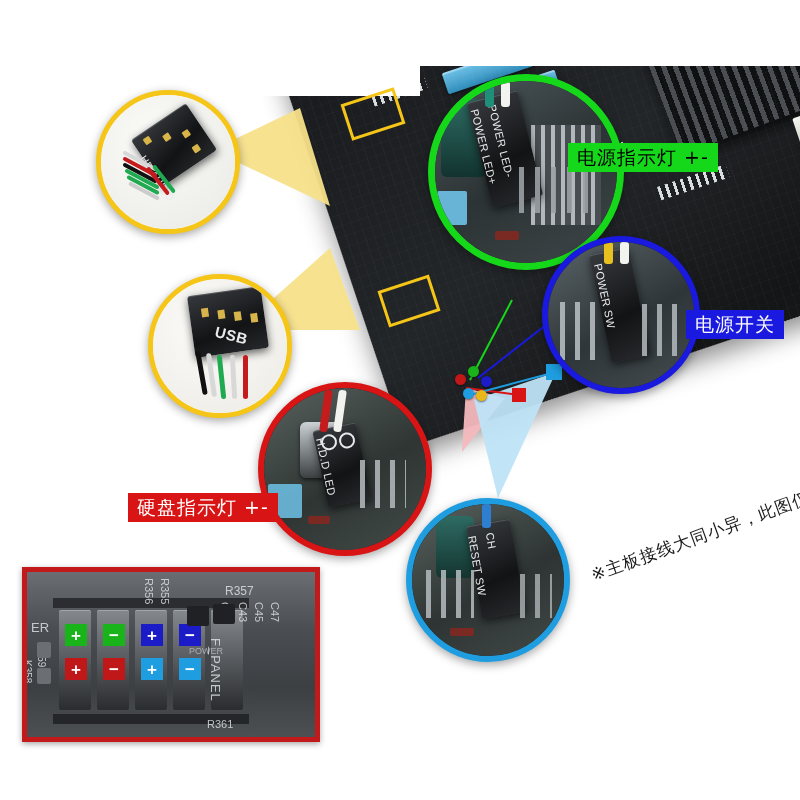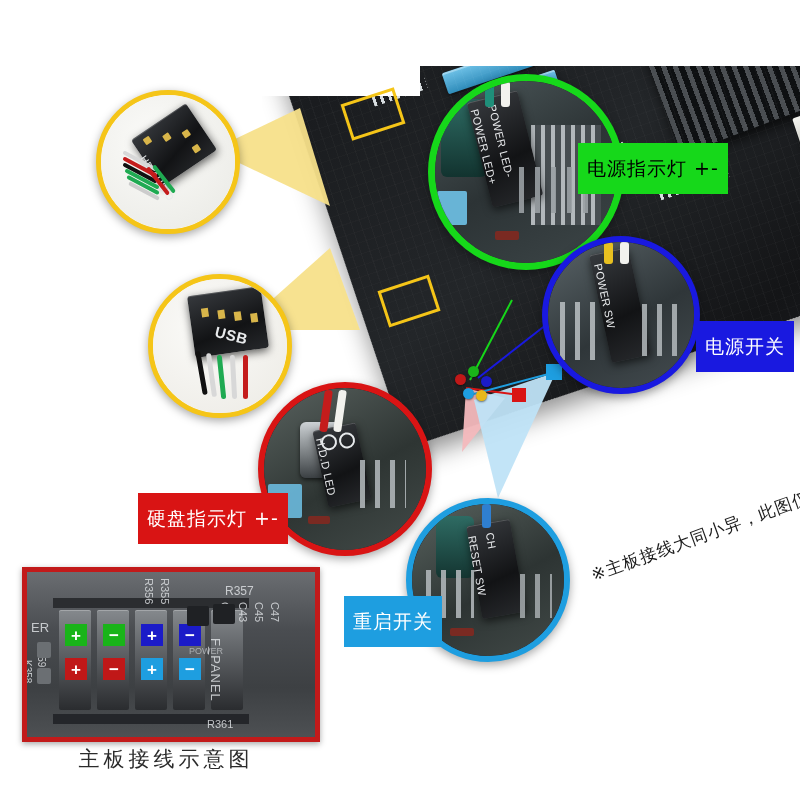--- a/index.html
+++ b/index.html
@@ -63,21 +63,21 @@
   .conn .txt{
     position:absolute;color:#e8eaec;font-size:11px;letter-spacing:.5px;white-space:nowrap;
     font-family:"Liberation Sans",sans-serif;
   }
   .wire{position:absolute;border-radius:3px;}
 
   
   .label{
     position:absolute;display:flex;align-items:center;justify-content:center;
     font-family:"DejaVu Sans",sans-serif;font-size:19px;line-height:1;
-    padding:16px 9px;white-space:nowrap;letter-spacing:1px;margin-left:10px;
+    padding:5px 9px;white-space:nowrap;letter-spacing:1px;
   }
   .lab-yellow{background:#f5c518;color:#111;}
   .lab-green{background:#16d81a;color:#000;}
   .lab-blue{background:#1919e0;color:#fff;}
   .lab-red{background:#d91414;color:#fff;}
   .lab-cyan{background:#1e9ee0;color:#fff;}
 
   
   .cone{position:absolute;}
 
@@ -238,21 +238,21 @@
     <div class="inner" style="background:linear-gradient(150deg,#5a6468,#2f3639 55%,#444c50);">
       <div class="conn" style="left:52px;top:8px;width:40px;height:110px;transform:rotate(-12deg);">
         <div class="txt" style="left:13px;top:10px;transform:rotate(90deg);transform-origin:left top;font-size:11px;">POWER SW</div>
       </div>
       <div class="wire" style="left:56px;top:0px;width:9px;height:22px;background:#e8c020;"></div>
       <div class="wire" style="left:72px;top:0px;width:9px;height:22px;background:#f2f2ee;"></div>
       <div class="f" style="left:12px;top:60px;width:40px;height:58px;background:repeating-linear-gradient(90deg,#b4babd 0 5px,transparent 5px 15px);opacity:.9;"></div>
       <div class="f" style="left:94px;top:62px;width:36px;height:52px;background:repeating-linear-gradient(90deg,#b4babd 0 5px,transparent 5px 15px);opacity:.85;"></div>
     </div>
   </div>
-  <div class="label lab-blue" style="left:686px;top:321px;">电源开关</div>
+  <div class="label lab-blue" style="left:686px;top:310px;">电源开关</div>
 
   <div class="circle c-red" style="left:258px;top:382px;width:162px;height:162px;">
     <div class="inner" style="background:linear-gradient(150deg,#59625f,#2e3533 55%,#434b49);">
       <div class="f cap" style="left:36px;top:34px;width:42px;height:56px;border-radius:6px;background:linear-gradient(180deg,#cdd2d5,#3b4043);"></div>
       <div class="conn" style="left:56px;top:38px;width:44px;height:78px;transform:rotate(-12deg);">
         <div class="txt" style="left:12px;top:8px;transform:rotate(90deg);transform-origin:left top;font-size:11px;">H.D.D LED</div>
         <div class="f" style="left:6px;top:6px;width:12px;height:12px;border-radius:50%;border:2px solid #e6e9eb;"></div>
         <div class="f" style="left:24px;top:8px;width:12px;height:12px;border-radius:50%;border:2px solid #e6e9eb;"></div>
       </div>
       <div class="wire" style="left:58px;top:2px;width:8px;height:42px;background:#c41c1c;transform:rotate(8deg);"></div>
@@ -270,21 +270,20 @@
       <div class="conn" style="left:62px;top:18px;width:44px;height:94px;transform:rotate(-10deg);">
         <div class="txt" style="left:10px;top:10px;transform:rotate(90deg);transform-origin:left top;font-size:11px;">RESET SW</div>
         <div class="txt" style="left:28px;top:10px;transform:rotate(90deg);transform-origin:left top;font-size:11px;">CH</div>
       </div>
       <div class="wire" style="left:70px;top:0px;width:9px;height:24px;background:#2f7fd0;"></div>
       <div class="f" style="left:14px;top:66px;width:48px;height:48px;background:repeating-linear-gradient(90deg,#aeb4b7 0 5px,transparent 5px 15px);opacity:.9;"></div>
       <div class="f" style="left:108px;top:70px;width:32px;height:44px;background:repeating-linear-gradient(90deg,#aeb4b7 0 5px,transparent 5px 15px);opacity:.8;"></div>
       <div class="f" style="left:38px;top:124px;width:24px;height:8px;background:#7a2a22;border-radius:2px;"></div>
     </div>
   </div>
-  <div class="label lab-cyan" style="left:334px;top:596px;">重启开关</div>
 
   <div class="disclaimer">※主板接线大同小异，此图仅供参考</div>
 
   <div class="inset">
     <div class="inset-bg"></div>
 
     <div class="ipin" style="left:32px;top:38px;width:32px;height:100px;"></div>
     <div class="ipin" style="left:70px;top:38px;width:32px;height:100px;"></div>
     <div class="ipin" style="left:108px;top:38px;width:32px;height:100px;"></div>
     <div class="ipin" style="left:146px;top:38px;width:32px;height:100px;"></div>
@@ -315,15 +314,14 @@
     <div class="istxt" style="left:4px;top:48px;font-size:13px;">ER</div>
     <div class="istxt" style="left:180px;top:146px;font-size:11px;">R361</div>
     <div class="istxt" style="left:162px;top:74px;font-size:9px;opacity:.6;">POWER</div>
 
     <div class="f" style="left:160px;top:34px;width:22px;height:20px;background:#1f2124;border-radius:2px;"></div>
     <div class="f" style="left:186px;top:32px;width:22px;height:20px;background:#1f2124;border-radius:2px;"></div>
     <div class="f" style="left:10px;top:70px;width:14px;height:16px;background:#6b6f73;border-radius:2px;"></div>
     <div class="f" style="left:10px;top:96px;width:14px;height:16px;background:#6b6f73;border-radius:2px;"></div>
   </div>
 
-  <div class="inset-cap">主板接线示意图</div>
 
 </div>
 
 </body></html>

